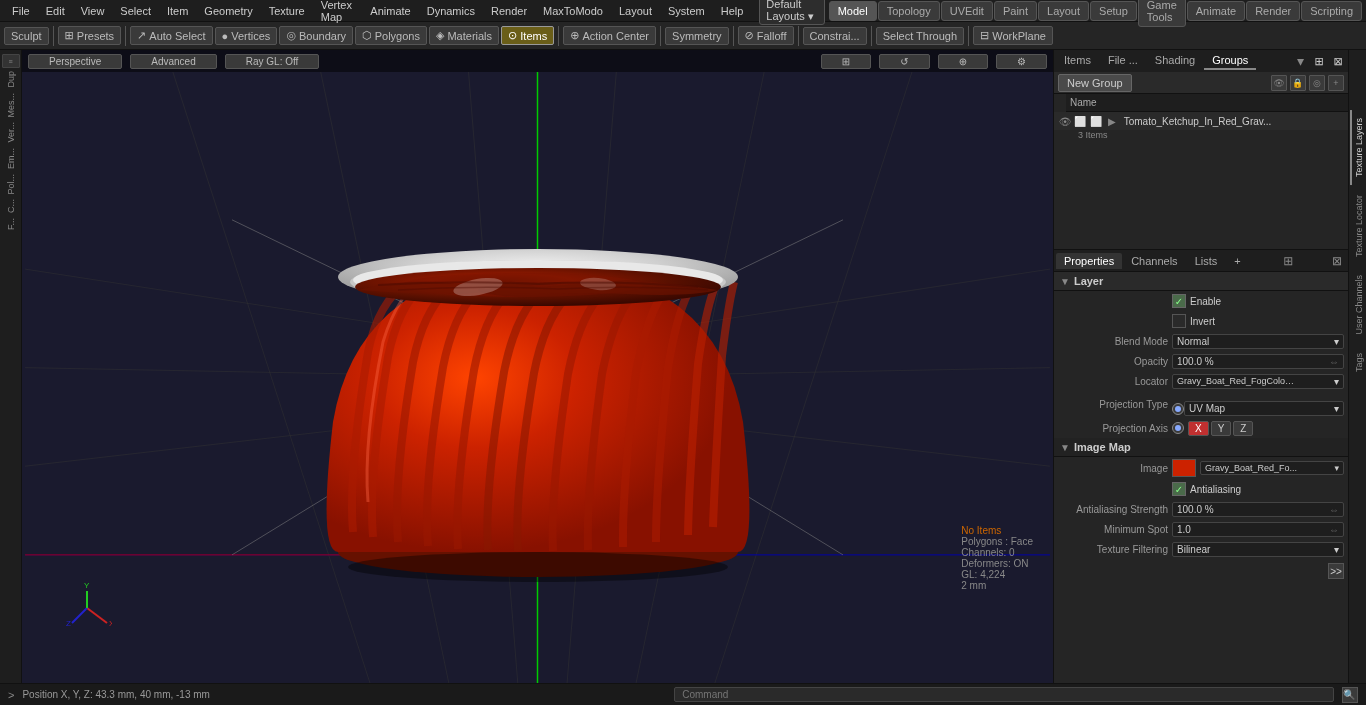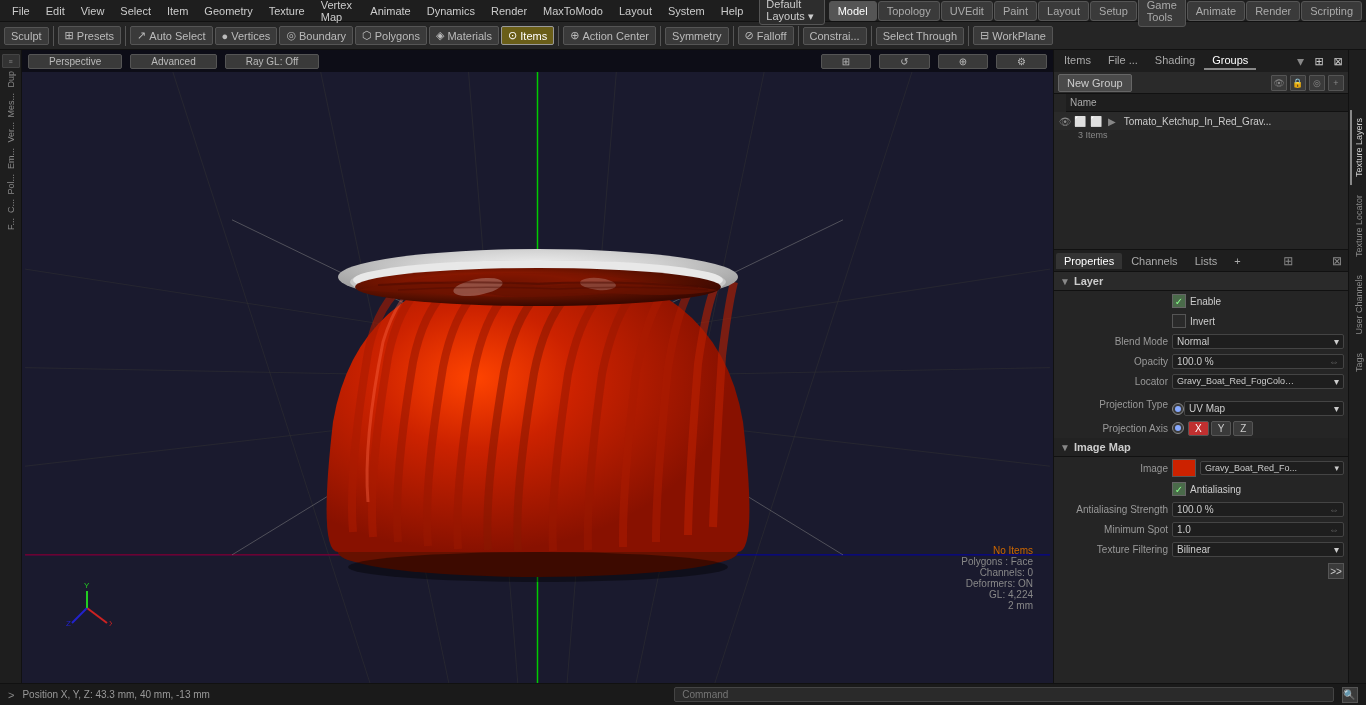--- a/index.html
+++ b/index.html
@@ -109,21 +109,21 @@
     
     .coord-svg { position: absolute; top: 0; left: 0; width: 100%; height: 100%; pointer-events: none; }
 
     
     #bowl-scene { position: absolute; top: 22px; left: 0; right: 0; bottom: 0; display: flex; align-items: center; justify-content: center; }
 
     
     #coord-indicator { position: absolute; bottom: 30px; left: 60px; width: 50px; height: 50px; }
 
     
-    .status-info { position: absolute; bottom: 72px; right: 20px; text-align: right; }
+    .status-info { position: absolute; bottom: 92px; right: 20px; }
   </style>
 </head>
 <body>
 
 <div id="menu-bar">
   <div class="menu-item">File</div>
   <div class="menu-item">Edit</div>
   <div class="menu-item">View</div>
   <div class="menu-item">Select</div>
   <div class="menu-item">Item</div>

